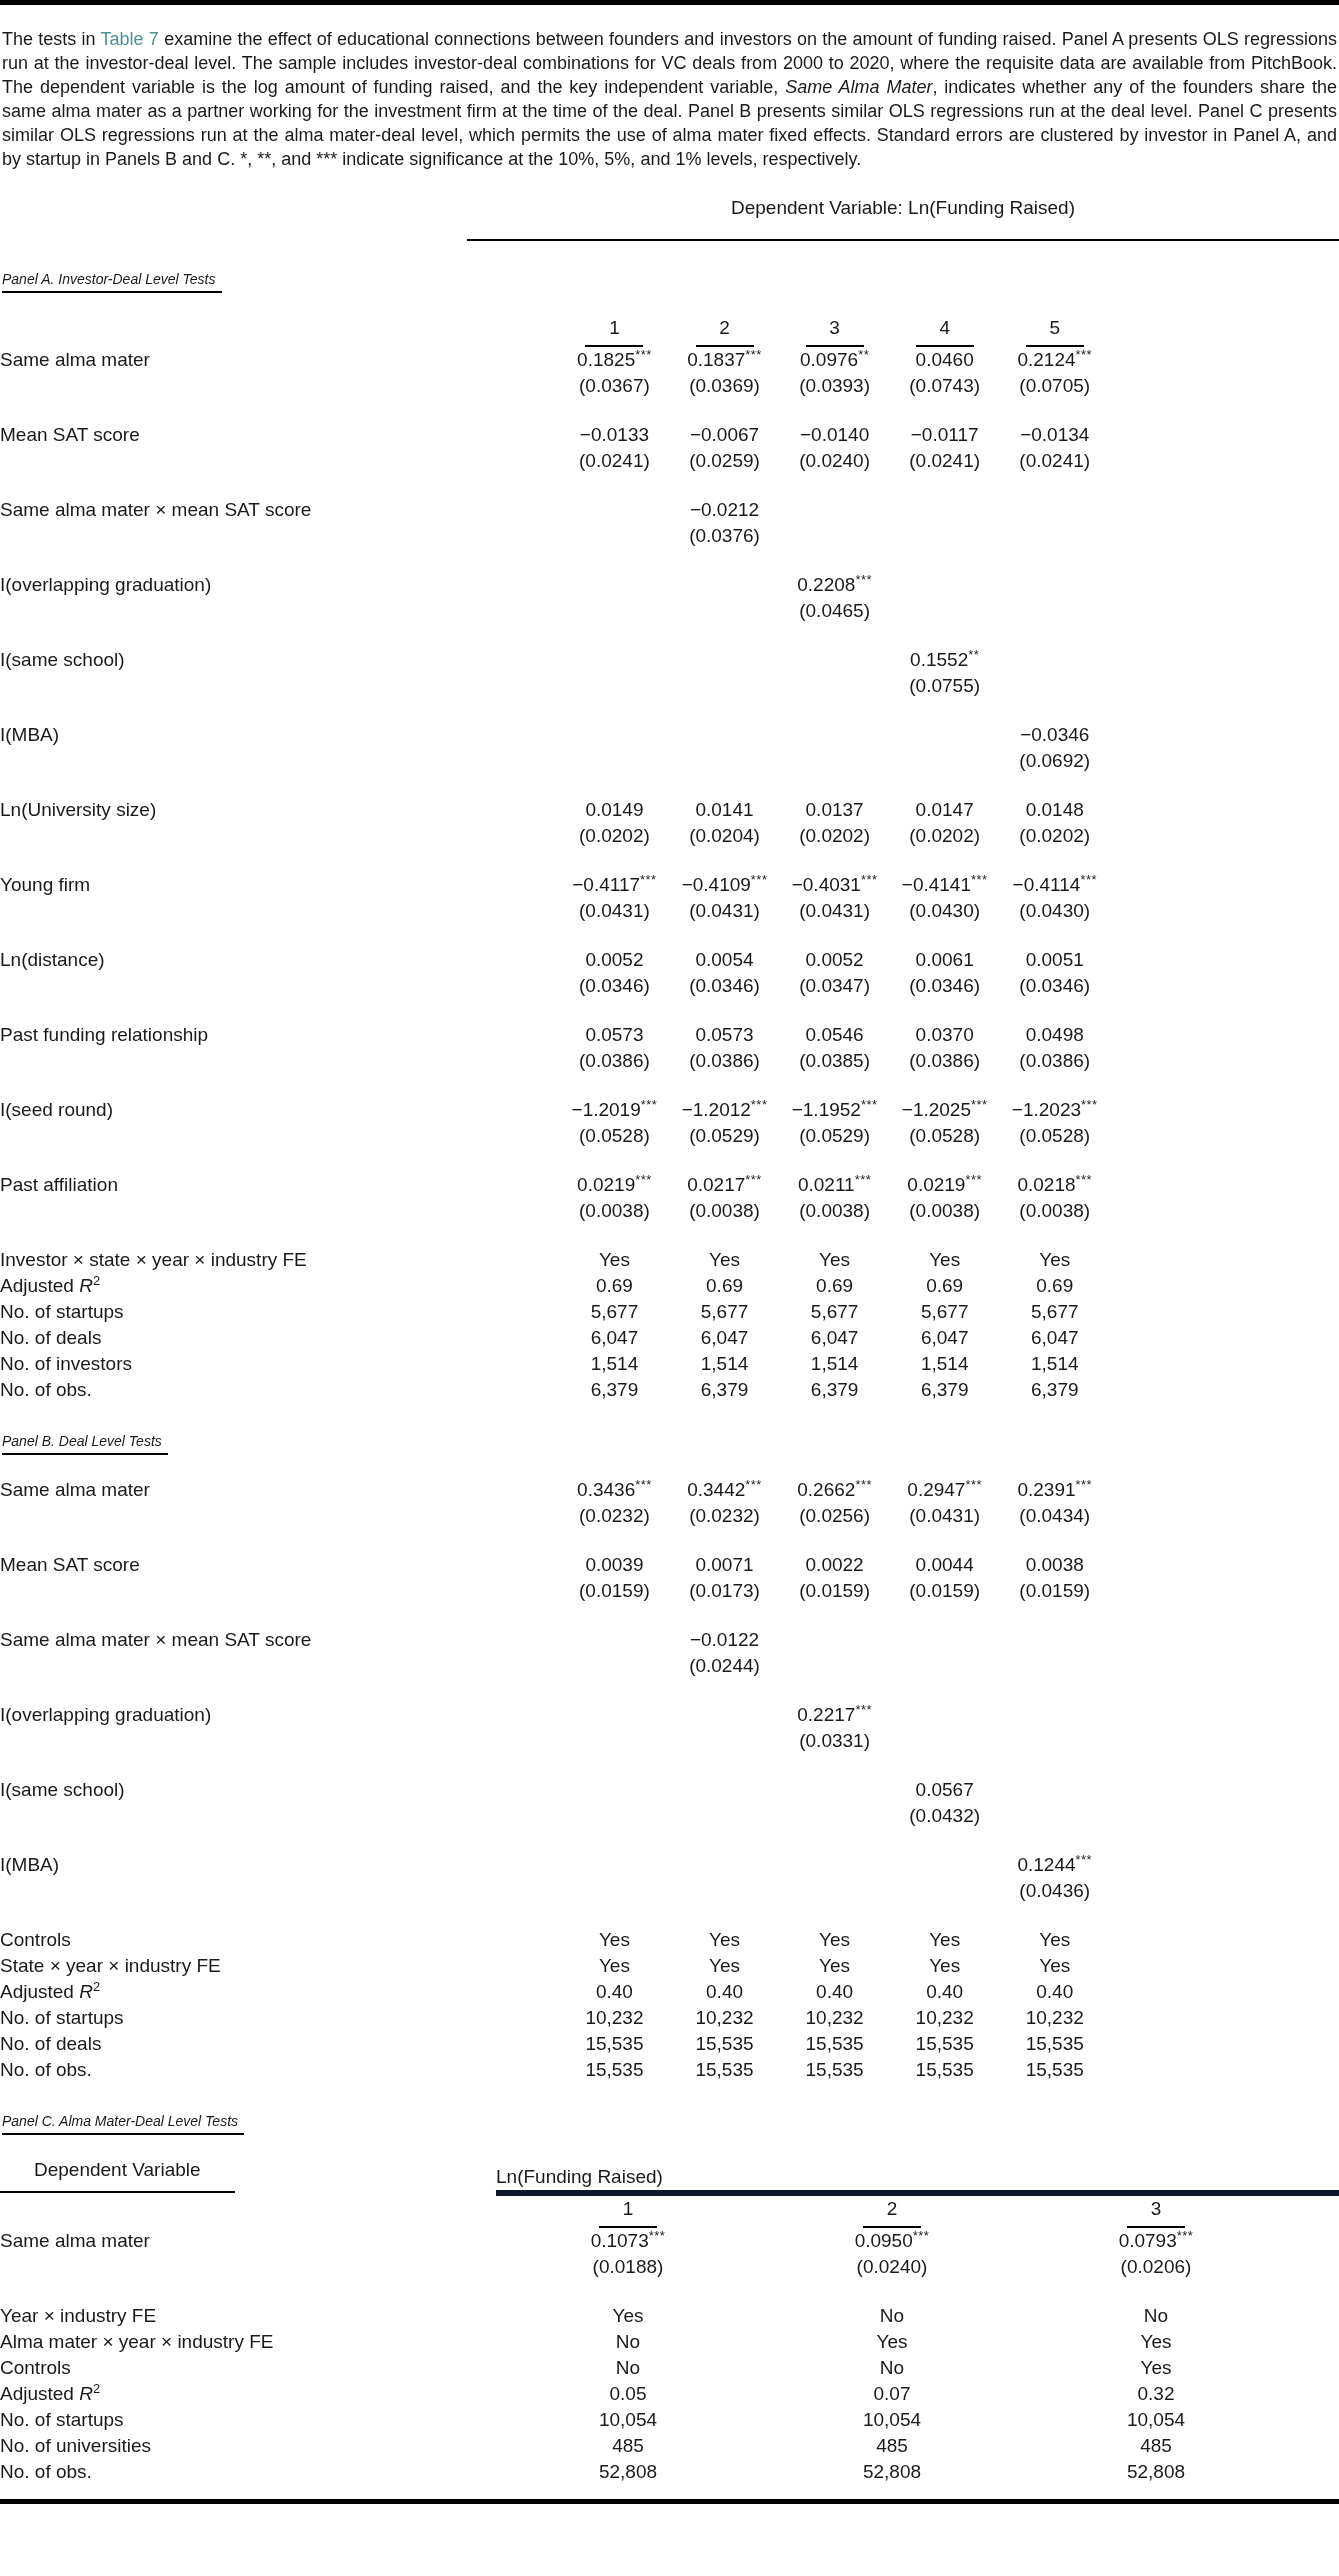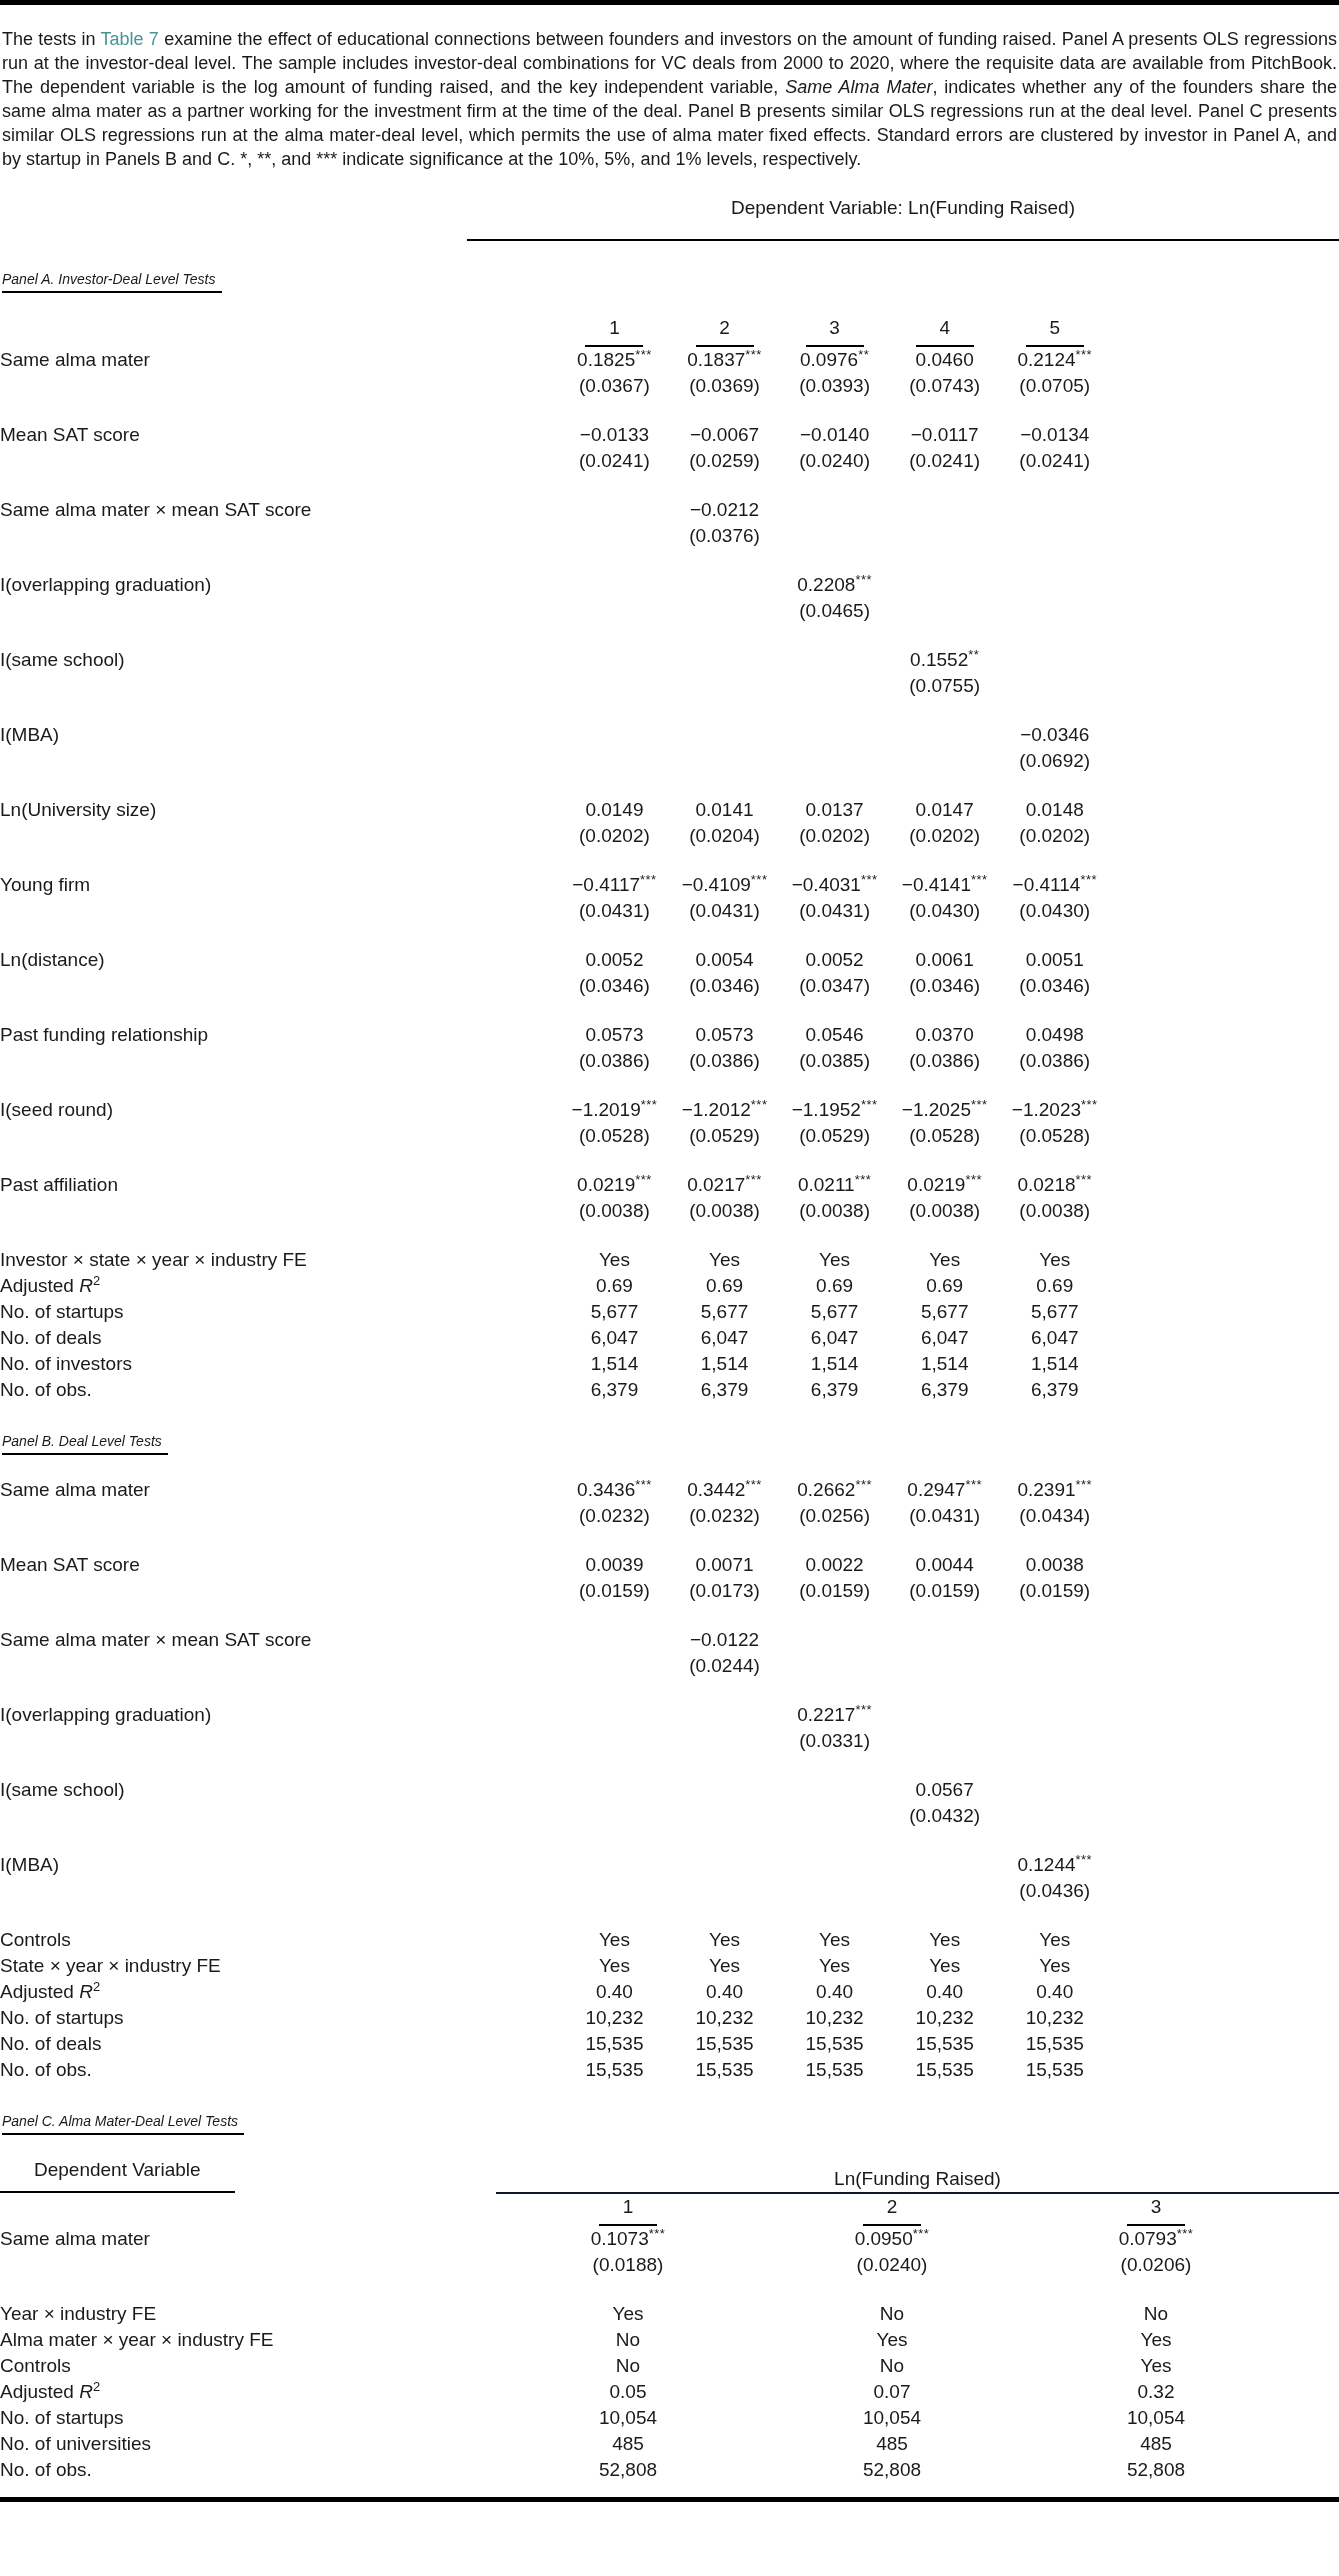--- a/index.html
+++ b/index.html
@@ -15,21 +15,21 @@
   table.tbl td{padding:0;vertical-align:bottom;line-height:26px;}
   col.ab-lbl{width:559px;} col.ab-col{width:110px;} col.ab-fill{width:229px;}
   col.c-lbl{width:496px;} col.c-col{width:264px;} col.c-fill{width:51px;}
   td.lbl{text-align:left;padding-left:3px;white-space:nowrap;}
   td.val{text-align:center;white-space:nowrap;}
   tr.se-row td{padding-bottom:23px;}
   td.colnum{text-align:center;padding-top:6px;padding-bottom:18px;}
   td.colnum span{display:inline-block;width:58px;border-bottom:2px solid #000;padding-bottom:4px;text-align:center;}
   td.c-dep-label{text-align:left;padding-top:10px;}
   td.c-dep-label span{display:inline-block;border-bottom:2px solid #000;padding:0 34px 8px;}
-  td.c-dep-value{text-align:center;border-bottom:2px solid #0f172a;padding-bottom:8px;padding-top:10px;}
+  td.c-dep-value{border-bottom:6px solid #0f172a;padding-bottom:8px;padding-top:10px;}
   sup{font-size:0.68em;vertical-align:super;line-height:0;letter-spacing:0.5px;}
   .bottom-rule{margin-top:14px;}
 </style>
 </head>
 <body>
 
 <div class="page">
 
   <div class="rule-thick"></div>
 

